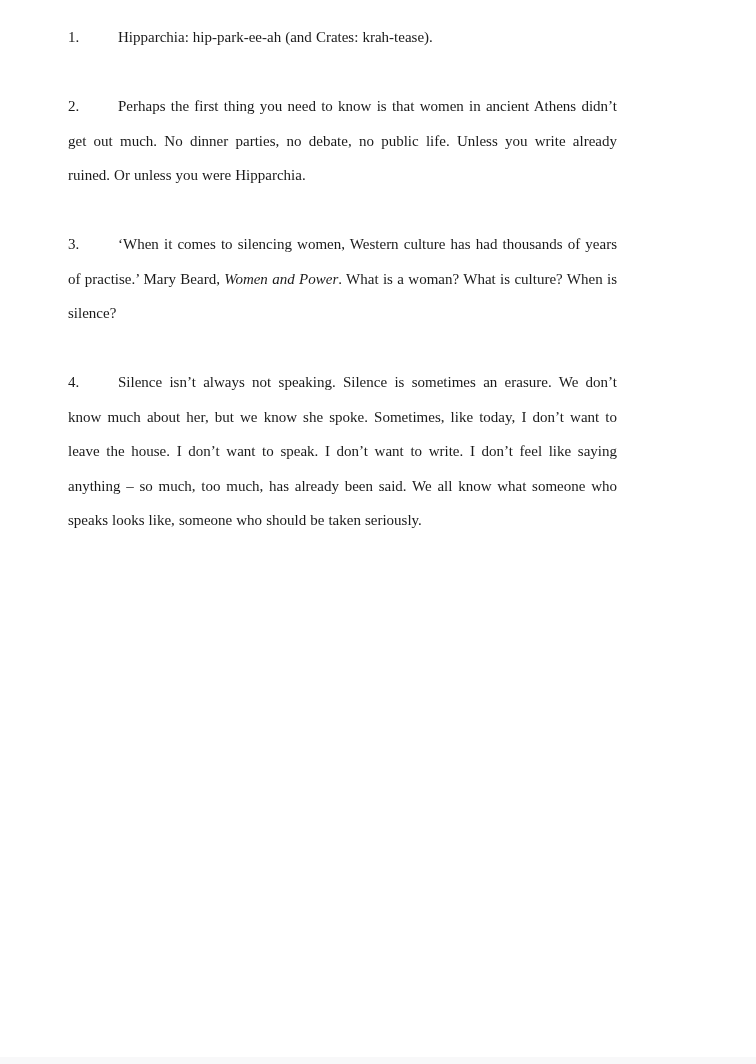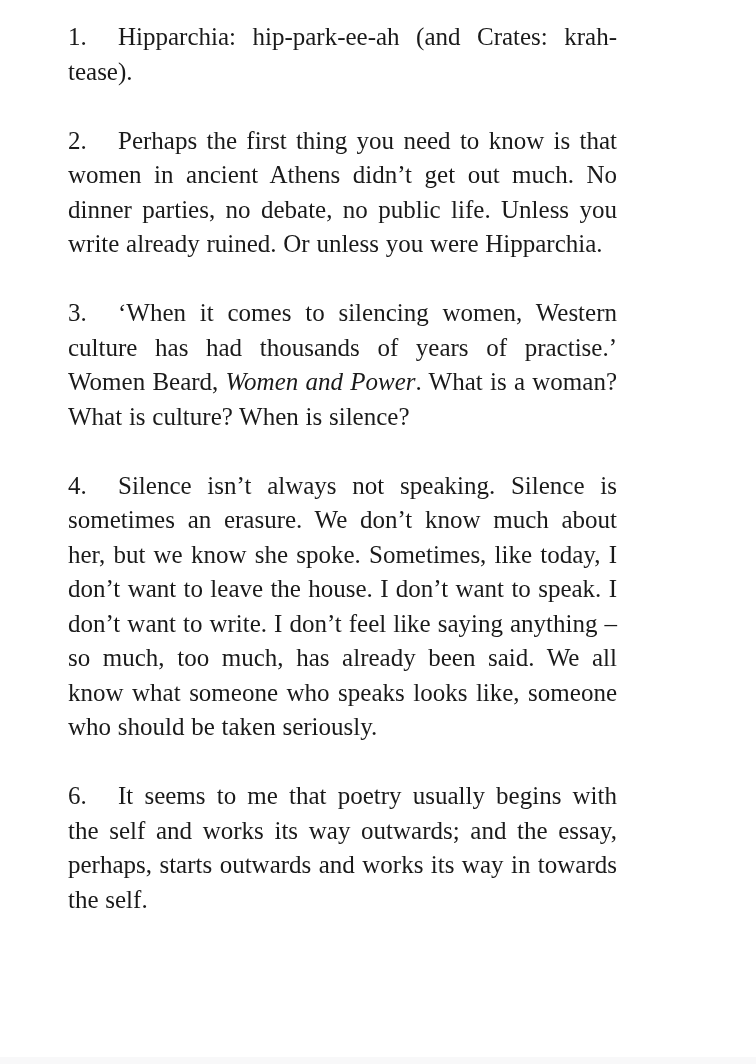--- a/index.html
+++ b/index.html
@@ -16,21 +16,21 @@
     font-family: "Liberation Serif", "DejaVu Serif", serif;
     color: #1a1a1a;
   }
   .content {
     position: absolute;
     left: 68px;
     top: 20px;
     width: 549px;
   }
   .para {
-    font-size: 25px;
+    font-size: 15px;
     line-height: 34.5px;
     text-align: justify;
     text-justify: inter-word;
     margin: 0 0 34.5px 0;
     hyphens: none;
     -webkit-hyphens: none;
     word-spacing: 0.02em;
   }
   .num {
     display: inline-block;
@@ -57,28 +57,25 @@
 
     <div class="para">
       <span class="num">1.</span><span>Hipparchia: hip-park-ee-ah (and Crates: krah-tease).</span>
     </div>
 
     <div class="para">
       <span class="num">2.</span><span>Perhaps the first thing you need to know is that women in ancient Athens didn’t get out much. No dinner parties, no debate, no public life. Unless you write already ruined. Or unless you were Hipparchia.</span>
     </div>
 
     <div class="para">
-      <span class="num">3.</span><span>‘When it comes to silencing women, Western culture has had thousands of years of practise.’ Women Beard, </span><span class="seg-italic">Women and Power</span><span>. What is a woman? What is culture? When is silence?</span>
+      <span class="num">3.</span><span>‘When it comes to silencing women, Western culture has had thousands of years of practise.’ Mary Beard, </span><span class="seg-italic">Women and Power</span><span>. What is a woman? What is culture? When is silence?</span>
     </div>
 
     <div class="para">
       <span class="num">4.</span><span>Silence isn’t always not speaking. Silence is sometimes an erasure. We don’t know much about her, but we know she spoke. Sometimes, like today, I don’t want to leave the house. I don’t want to speak. I don’t want to write. I don’t feel like saying anything – so much, too much, has already been said. We all know what someone who speaks looks like, someone who should be taken seriously.</span>
     </div>
 
 
-    <div class="para">
-      <span class="num">6.</span><span>It seems to me that poetry usually begins with the self and works its way outwards; and the essay, perhaps, starts outwards and works its way in towards the self.</span>
-    </div>
 
   </div>
 
   <div class="bottom-strip"></div>
 </div>
 
 </body></html>

